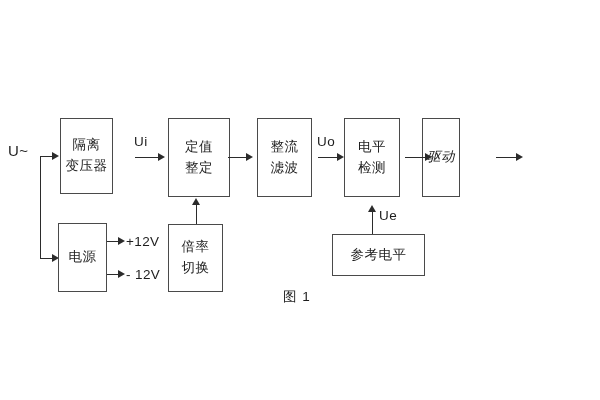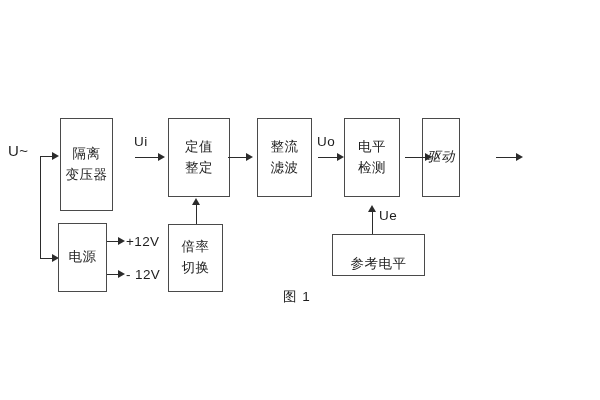--- a/index.html
+++ b/index.html
@@ -93,21 +93,21 @@
   <div class="hline" style="left:40px; top:156px; width:0px;"></div>
 
   <div class="vline" style="left:40px; top:156px; height:103px;"></div>
 
   <div class="hline" style="left:40px; top:156px; width:13px;"></div>
   <div class="arrow-r" style="left:52px; top:152px;"></div>
 
   <div class="hline" style="left:40px; top:258px; width:13px;"></div>
   <div class="arrow-r" style="left:52px; top:254px;"></div>
 
-  <div class="block" style="left:60px; top:118px; width:53px; height:93px;">
+  <div class="block" style="left:60px; top:118px; width:53px; height:76px;">
     <span class="ln">隔离</span>
     <span class="ln">变压器</span>
   </div>
 
   <div class="block" style="left:168px; top:118px; width:62px; height:79px;">
     <span class="ln">定值</span>
     <span class="ln">整定</span>
   </div>
 
   <div class="block" style="left:257px; top:118px; width:55px; height:79px;">
@@ -144,21 +144,21 @@
 
   <div class="block" style="left:58px; top:223px; width:49px; height:69px; justify-content:center;">
     <span class="ln">电源</span>
   </div>
 
   <div class="block" style="left:168px; top:224px; width:55px; height:68px;justify-content:center;">
     <span class="ln">倍率</span>
     <span class="ln">切换</span>
   </div>
 
-  <div class="block" style="left:332px; top:234px; width:93px; height:42px;justify-content:flex-end;">
+  <div class="block" style="left:332px; top:234px; width:93px; height:42px;">
     <span class="ln">参考电平</span>
   </div>
 
   <div class="hline" style="left:107px; top:241px; width:12px;"></div>
   <div class="arrow-r" style="left:118px; top:237px;"></div>
   <div class="txt" style="left:126px; top:234px;">+12V</div>
 
   <div class="hline" style="left:107px; top:274px; width:12px;"></div>
   <div class="arrow-r" style="left:118px; top:270px;"></div>
   <div class="txt" style="left:126px; top:267px;">- 12V</div>

